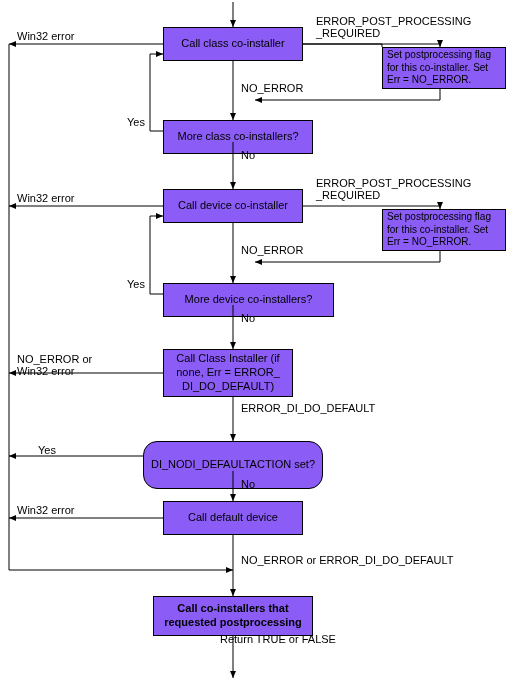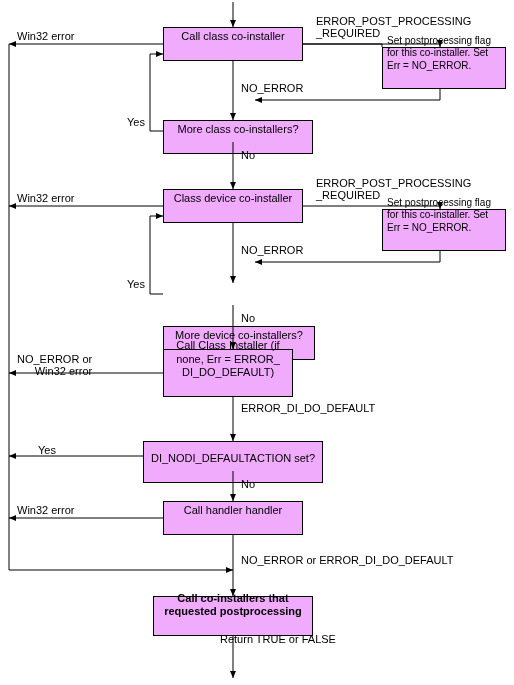--- a/index.html
+++ b/index.html
@@ -9,25 +9,25 @@
     font-family: Arial, Helvetica, sans-serif;
     font-size: 11px;
     background: #fff;
     width: 514px;
     height: 685px;
     position: relative;
   }
   .box {
     position: absolute;
     border: 1px solid #000;
-    background: #f0abfc;
+    background: #8b5cf6;
     display: flex;
     flex-direction: column;
     align-items: center;
-    justify-content: flex-end;
+    justify-content: center;
     text-align: center;
     line-height: 1.25;
     padding: 16px 4px;
   }
   .label {
     position: absolute;
     text-align: center;
     line-height: 1.1;
     white-space: pre;
   }
@@ -50,48 +50,48 @@
   <span>Set postprocessing
 flag for this co-installer.
 Set Err = NO_ERROR.</span>
 </div>
 
 <div class="box" style="left:163px; top:120px; width:150px; height:26px;">
   <span>More class co-installers?</span>
 </div>
 
 <div class="box" style="left:163px; top:189px; width:140px; height:34px;">
-  <span>Class
+  <span>Call
 device co-installer</span>
 </div>
 
 <div class="box" style="left:382px; top:209px; width:124px; height:42px; font-size:10px; text-align:left; align-items:flex-start;">
   <span>Set postprocessing
 flag for this co-installer.
 Set Err = NO_ERROR.</span>
 </div>
 
-<div class="box" style="left:163px; top:283px; width:152px; height:22px;margin-top:43px;">
+<div class="box" style="left:163px; top:283px; width:171px; height:22px;">
   <span>More device co-installers?</span>
 </div>
 
 <div class="box" style="left:163px; top:349px; width:130px; height:48px;">
   <span>Call Class Installer
 (if none, Err = ERROR_
 DI_DO_DEFAULT)</span>
 </div>
 
-<div class="box" style="left:143px; top:441px; width:180px; height:42px;">
+<div class="box" style="left:143px; top:441px; width:180px; height:48px;border-radius:14px;">
   <span>DI_NODI_DEFAULTACTION
 set?</span>
 </div>
 
 <div class="box" style="left:163px; top:501px; width:140px; height:34px;">
   <span>Call
-handler handler</span>
+default device</span>
 </div>
 
 <div class="box" style="left:153px; top:596px; width:160px; height:40px;font-weight:bold;">
   <span>Call co-installers that
 requested postprocessing</span>
 </div>
 
 <div class="label" style="left:17px; top:30px;">Win32 error</div>
 <div class="label" style="left:316px; top:15px; text-align:left;">ERROR_POST_PROCESSING
 _REQUIRED</div>
@@ -99,21 +99,21 @@
 <div class="label" style="left:127px; top:116px;">Yes</div>
 <div class="label" style="left:241px; top:149px;">No</div>
 
 <div class="label" style="left:17px; top:192px;">Win32 error</div>
 <div class="label" style="left:316px; top:177px; text-align:left;">ERROR_POST_PROCESSING
 _REQUIRED</div>
 <div class="label" style="left:241px; top:244px;">NO_ERROR</div>
 <div class="label" style="left:127px; top:278px;">Yes</div>
 <div class="label" style="left:241px; top:312px;">No</div>
 
-<div class="label" style="left:17px; top:353px; text-align:right;">NO_ERROR or
+<div class="label" style="left:17px; top:353px; text-align:left;">NO_ERROR or
 Win32 error</div>
 <div class="label" style="left:241px; top:402px;">ERROR_DI_DO_DEFAULT</div>
 
 <div class="label" style="left:38px; top:444px;">Yes</div>
 <div class="label" style="left:241px; top:478px;">No</div>
 <div class="label" style="left:17px; top:504px;">Win32 error</div>
 
 <div class="label" style="left:241px; top:554px;">NO_ERROR or ERROR_DI_DO_DEFAULT</div>
 
 <div class="label" style="left:220px; top:633px;">Return TRUE or FALSE</div>

